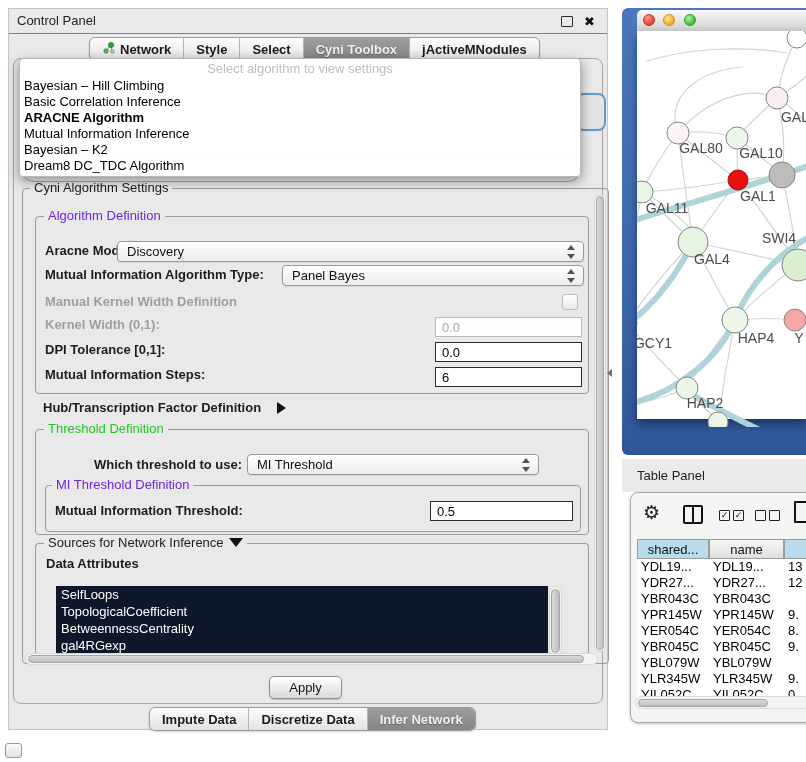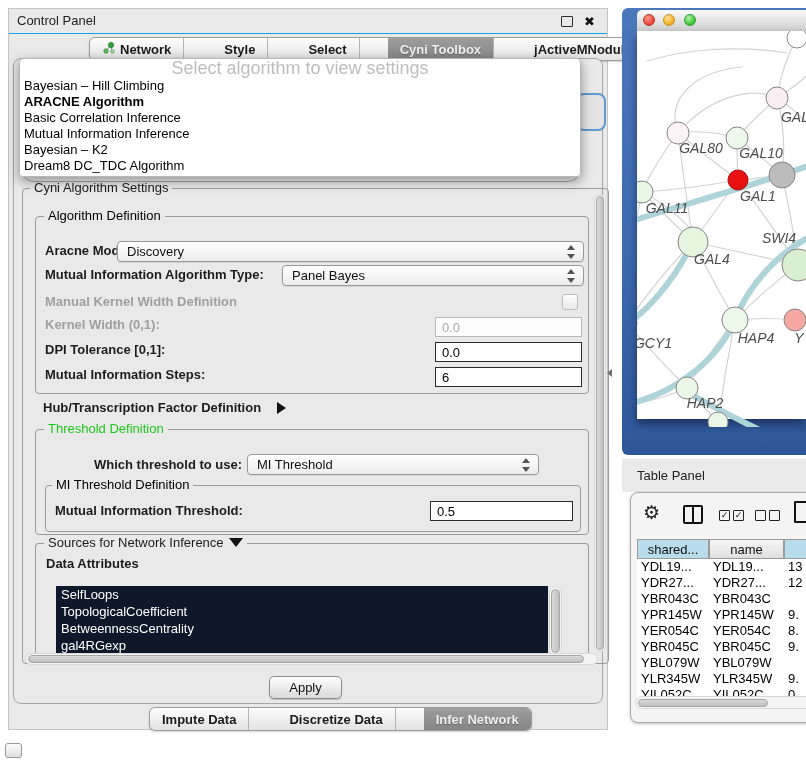--- a/index.html
+++ b/index.html
@@ -10,49 +10,49 @@
   
   #control-panel{position:absolute;left:8px;top:8px;width:600px;height:722px;background:#e9e9e9;
                  border:1px solid #c4c4c4;box-sizing:border-box;}
   #cp-header{position:absolute;left:0;top:0;width:100%;height:24px;border-bottom:1px solid #0ea5e9;}
   #cp-title{position:absolute;left:8px;top:0;line-height:24px;font-size:13px;color:#222;}
   #cp-float{position:absolute;right:34px;top:7px;width:10px;height:9px;border:1.5px solid #2b2b2b;border-radius:1px;}
   #cp-close{position:absolute;right:12px;top:1px;font-size:13px;font-weight:bold;color:#111;
             font-family:"DejaVu Sans",sans-serif;line-height:24px;}
 
   .tabstrip{position:absolute;display:flex;height:22px;border:1px solid #9c9c9c;border-radius:6px;
-            overflow:hidden;background:linear-gradient(#fdfdfd,#e2e2e2);box-shadow:0 1px 2px rgba(0,0,0,.18);gap:28px;}
+            overflow:hidden;background:linear-gradient(#fdfdfd,#e2e2e2);box-shadow:0 1px 2px rgba(0,0,0,.18);}
   .tab{display:flex;align-items:center;justify-content:center;gap:5px;padding:0 12px;font-size:13px;
        font-weight:bold;color:#1b1b1b;border-right:1px solid #b3b3b3;white-space:nowrap;}
   .tab:last-child{border-right:none;}
   .tab.sel{background:linear-gradient(#9d9d9d,#858585);color:#f0f0f0;text-shadow:0 1px 1px rgba(0,0,0,.3);}
   #top-tabs{left:80px;top:28px;}
   #bottom-tabs{left:140px;top:698px;}
 
   #tab-content{position:absolute;left:4px;top:49px;width:590px;height:646px;background:#e9e9e9;
                border:1px solid #a6a6a6;border-radius:8px;box-sizing:border-box;}
 
   
   #frag-focus{position:absolute;left:567px;top:84px;width:26px;height:34px;border:2px solid #5f9ad0;
               border-radius:8px;background:#e3e3e3;z-index:4;}
   #frag-combo{position:absolute;left:12px;top:144px;width:558px;height:27px;border:1px solid #a6a6a6;
               border-radius:13px;background:#f3f3f3;z-index:4;}
 
   
   #algo-popup{position:absolute;left:10px;top:49px;width:560px;height:117px;background:rgba(255,255,255,.98);
               border:1px solid #b8b8b8;border-radius:4px;box-shadow:0 4px 12px rgba(0,0,0,.4);z-index:40;}
-  .pop-hint{text-align:center;font-size:18px;color:#bdbdbd;height:19px;line-height:19px;}
+  .pop-hint{text-align:center;font-size:13px;color:#bdbdbd;height:19px;line-height:19px;}
   .pop-item{height:16px;line-height:16px;padding-left:4px;font-size:13px;color:#000;white-space:nowrap;}
   .pop-item.bold{font-weight:bold;}
 
   
   .grp{position:absolute;border:1px solid #9b9b9b;border-radius:4px;box-sizing:border-box;}
   .legend{position:absolute;top:-9px;background:#e9e9e9;padding:0 4px;font-size:13px;color:#1c1c1c;
           white-space:nowrap;display:flex;align-items:center;gap:5px;}
-  .legend.blue{color:#000000;}
+  .legend.blue{color:#6d28d9;}
   .legend.green{color:#1ec81e;}
   .lbl{position:absolute;font-size:13px;font-weight:bold;color:#1d1d1d;white-space:nowrap;}
   .lbl.dis{color:#9f9f9f;}
 
   .combo{position:absolute;height:21px;border:1px solid #989898;border-radius:4px;
          background:linear-gradient(#ffffff,#ececec);display:flex;align-items:center;
          padding:0 20px 0 9px;font-size:13px;color:#111;box-sizing:border-box;box-shadow:0 1px 1px rgba(0,0,0,.08);}
   .spin{position:absolute;right:7px;top:3px;width:9px;height:14px;}
   .spin:before,.spin:after{content:"";position:absolute;left:0;border-left:4px solid transparent;border-right:4px solid transparent;}
   .spin:before{top:0;border-bottom:5px solid #555;}
@@ -85,21 +85,21 @@
   
   #network-window{position:absolute;left:622px;top:8px;width:184px;height:447px;
                   background:linear-gradient(#4b77bb,#3c69ae 60%,#2f5798);border-radius:6px 0 0 6px;}
   #net-titlebar{position:absolute;left:15px;top:2px;right:0;height:21px;border-radius:5px 0 0 0;
                 background:linear-gradient(#fafafa,#cfcfcf);border-bottom:1px solid #8e8e8e;}
   .light{position:absolute;top:4px;width:12px;height:12px;border-radius:50%;box-sizing:border-box;}
   #light-close{left:6px;background:radial-gradient(circle at 35% 30%,#ff9a8f,#ee4b3e 60%,#c63327);border:1px solid #b5392e;}
   #light-min{left:26px;background:radial-gradient(circle at 35% 30%,#ffe29a,#f7b32e 60%,#d9951f);border:1px solid #c8922c;}
   #light-zoom{left:47px;background:radial-gradient(circle at 35% 30%,#b8f0a8,#46c93f 60%,#2da32f);border:1px solid #2f9e32;}
   #net-canvas{position:absolute;left:15px;top:23px;width:169px;height:388px;background:#fff;
-              box-shadow:0 5px 9px rgba(0,0,20,.45);font-style:italic;}
+              box-shadow:0 5px 9px rgba(0,0,20,.45);}
 
   #divider-arrow{position:absolute;left:607px;top:369px;width:0;height:0;border-top:4px solid transparent;
                  border-bottom:4px solid transparent;border-right:5px solid #707070;}
 
   
   #table-header-strip{position:absolute;left:622px;top:459px;width:184px;height:33px;background:#eaeaea;}
   #table-panel-title{position:absolute;left:15px;top:0;line-height:33px;font-size:13px;color:#222;}
   #table-window{position:absolute;left:630px;top:492px;width:200px;height:231px;background:#f4f4f4;
                 border:1px solid #aaa;border-radius:8px 0 0 8px;box-sizing:border-box;box-shadow:0 1px 3px rgba(0,0,0,.25);}
   #gear-icon{position:absolute;left:12px;top:8px;font-size:19px;color:#1b1b1b;font-family:"DejaVu Sans",sans-serif;}
@@ -163,22 +163,22 @@
 
     <div id="tab-content"></div>
 
     <div id="frag-focus"></div>
     <div id="frag-combo"></div>
 
     <div id="algo-popup">
       <div class="pop-hint">Select algorithm to view settings</div>
       <div id="popup-items">
           <div class="pop-item">Bayesian – Hill Climbing</div>
+          <div class="pop-item">Basic Correlation Inference</div>
           <div class="pop-item bold">ARACNE Algorithm</div>
-          <div class="pop-item">Basic Correlation Inference</div>
           <div class="pop-item">Mutual Information Inference</div>
           <div class="pop-item">Bayesian – K2</div>
           <div class="pop-item">Dream8 DC_TDC Algorithm</div>
         </div>
     </div>
 
     <div class="grp" id="settings-group" style="left:13px;top:179px;width:587px;height:476px;">
       <span class="legend" style="left:7px;">Cyni Algorithm Settings</span>
 
       <div class="sb-track" style="right:2px;top:5px;width:12px;height:458px;">

